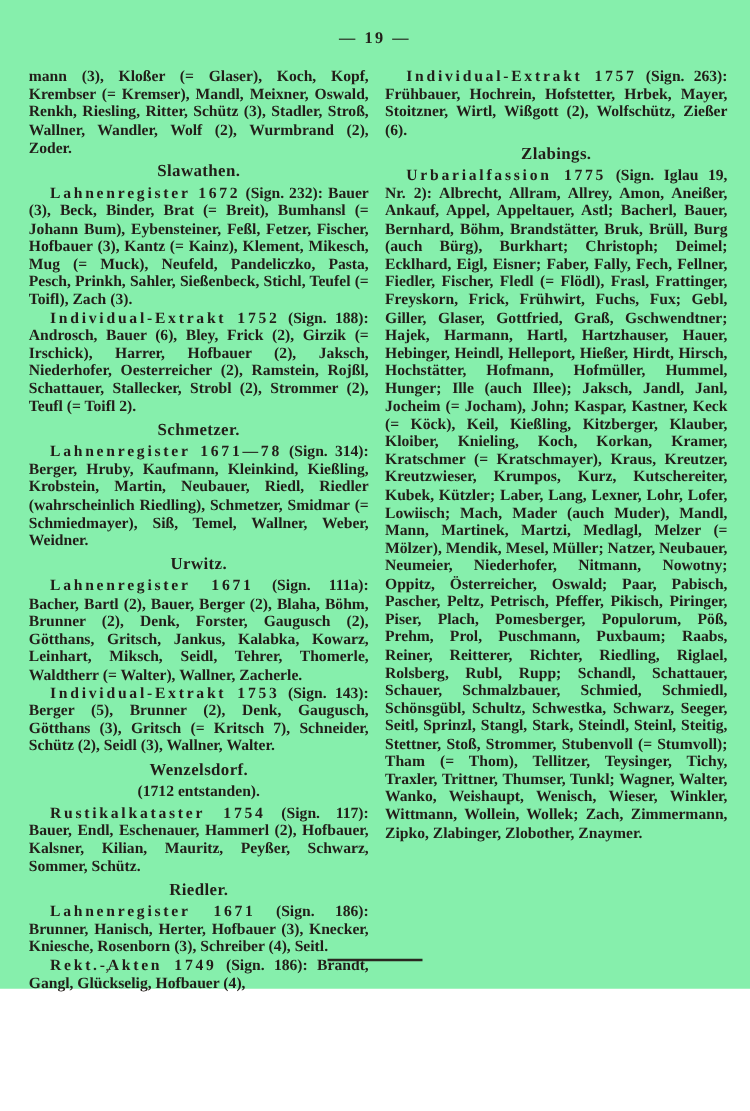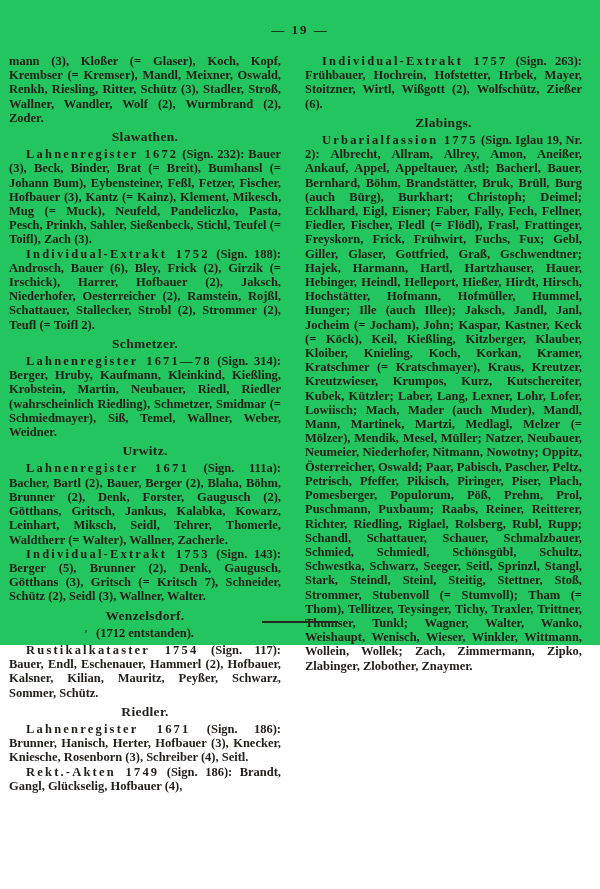--- a/index.html
+++ b/index.html
@@ -1,36 +1,36 @@
 <!DOCTYPE html>
 <html><head>
 <meta charset="utf-8">
 <style>
   html,body{margin:0;padding:0;}
   body{width:600px;height:889px;overflow:hidden;}
   .page{
     position:relative;
-    width:600px;height:645px;
+    width:600px;height:791px;
     background:linear-gradient(180deg,#f3f2ee 0%,#f1f0ec 55%,#edecе8 100%);
-    background-color:#22c55e;
+    background-color:#86efac;
     font-family:"Liberation Serif","DejaVu Serif",serif;
     color:#221e19;
     font-weight:bold;
     box-sizing:border-box;
   }
   .page-number{
     text-align:center;
     padding-top:22px;
     font-size:13px;
     letter-spacing:2px;
   }
   .columns{
     display:flex;
-    gap:24px;
-    padding:16px 18px 0 9px;
+    gap:13px;
+    padding:16px 18px 0 23px;
   }
   .col{
     text-align:justify;
     font-size:12.5px;
     line-height:14.2px;
   }
   .col-left{width:272px;flex:none;}
   .col-right{flex:1;min-width:0;}
   .para{margin:0;}
   .para.cont{text-indent:0;}

